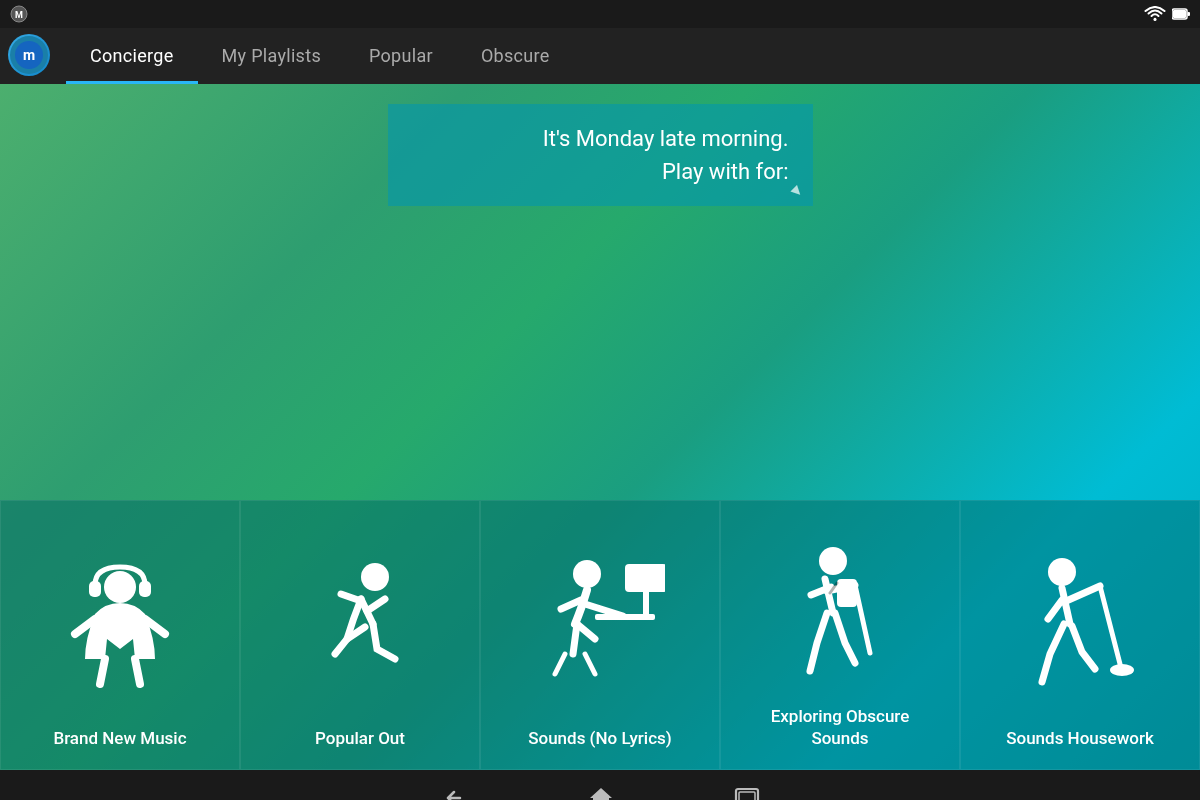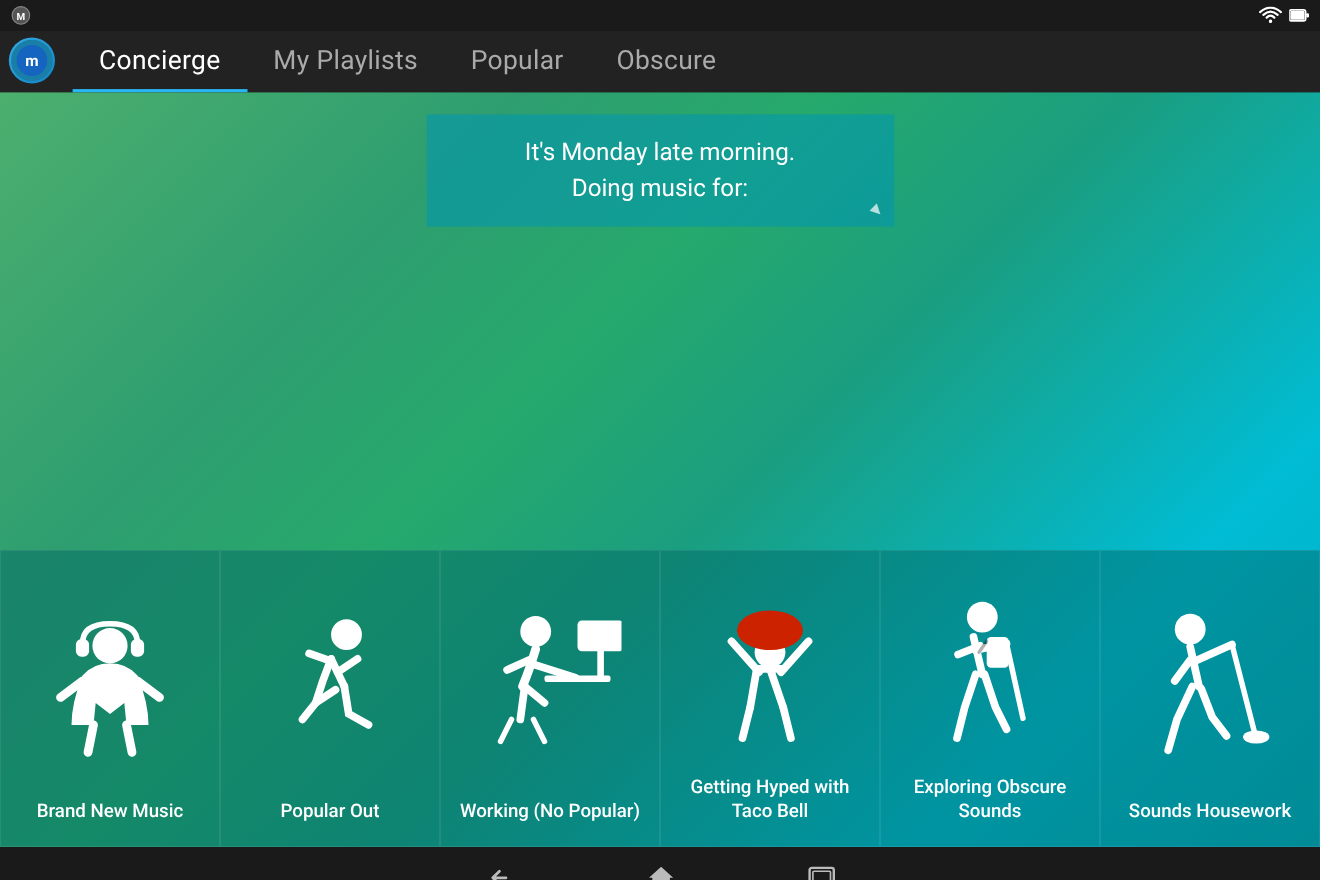--- a/index.html
+++ b/index.html
@@ -61,21 +61,21 @@
       align-items: stretch;
       height: 100%;
       gap: 0;
     }
 
     .nav-tab {
       display: flex;
       align-items: center;
       padding: 0 24px;
       color: #aaaaaa;
-      font-size: 24px;
+      font-size: 18px;
       font-weight: 400;
       cursor: pointer;
       position: relative;
       height: 100%;
       letter-spacing: 0.3px;
     }
 
     .nav-tab.active {
       color: #ffffff;
     }
@@ -100,21 +100,21 @@
       flex-direction: column;
     }
 
     
     #prompt-box {
       margin: 20px auto 0;
       width: 425px;
       background: rgba(0, 150, 180, 0.55);
       border-radius: 0;
       padding: 18px 24px;
-      text-align: center;
+      text-align: right;
       position: relative;
     }
 
     #prompt-box::after {
       content: '▶';
       position: absolute;
       right: 10px;
       bottom: 8px;
       color: rgba(255,255,255,0.7);
       font-size: 12px;
@@ -245,21 +245,21 @@
       <span>Obscure</span>
     </div>
   </div>
 </div>
 
 <div id="main-content">
 
   <div id="prompt-box">
     <div id="prompt-text">
       <span>It's Monday late morning.</span><br>
-      <span>Doing music for:</span>
+      <span>Play with for:</span>
     </div>
   </div>
 
   <div id="cards-area">
 
     <div class="category-card">
       <div class="card-icon">
         <svg width="110" height="130" viewBox="0 0 110 130" fill="white">
 
           <circle cx="55" cy="28" r="16"></circle>
@@ -320,47 +320,23 @@
           <rect x="60" y="60" width="60" height="6" rx="2" fill="white"></rect>
 
           <rect x="108" y="20" width="6" height="42" rx="2" fill="white"></rect>
 
           <rect x="90" y="10" width="42" height="28" rx="4" fill="white"></rect>
 
           <path d="M30 100 L20 120" stroke="white" stroke-width="5" stroke-linecap="round" fill="none"></path>
           <path d="M50 100 L60 120" stroke="white" stroke-width="5" stroke-linecap="round" fill="none"></path>
         </svg>
       </div>
-      <div class="card-label">Working (No Popular)</div>
-    </div>
-
-    <div class="category-card">
-      <div class="card-icon">
-        <svg width="120" height="140" viewBox="0 0 120 140" fill="white">
-
-          <circle cx="60" cy="50" r="14"></circle>
-
-          <ellipse cx="60" cy="30" rx="30" ry="18" fill="#cc2200"></ellipse>
-
-          <path d="M48 65 L42 100" stroke="white" stroke-width="7" stroke-linecap="round" fill="none"></path>
-          <path d="M60 65 L72 100" stroke="white" stroke-width="7" stroke-linecap="round" fill="none"></path>
-
-          <path d="M48 65 L72 65" stroke="white" stroke-width="7" stroke-linecap="round" fill="none"></path>
-
-          <path d="M50 68 L25 40" stroke="white" stroke-width="7" stroke-linecap="round" fill="none"></path>
-
-          <path d="M70 68 L95 40" stroke="white" stroke-width="7" stroke-linecap="round" fill="none"></path>
-
-          <path d="M42 100 L35 128" stroke="white" stroke-width="7" stroke-linecap="round" fill="none"></path>
-          <path d="M72 100 L79 128" stroke="white" stroke-width="7" stroke-linecap="round" fill="none"></path>
-        </svg>
-      </div>
-      <div class="card-label" style="white-space: pre-line; text-align: center;">Getting Hyped with
-Taco Bell</div>
-    </div>
+      <div class="card-label">Sounds (No Lyrics)</div>
+    </div>
+
 
     <div class="category-card">
       <div class="card-icon">
         <svg width="130" height="140" viewBox="0 0 130 140" fill="white">
 
           <circle cx="58" cy="18" r="14"></circle>
 
           <rect x="62" y="36" width="20" height="28" rx="4" fill="white"></rect>
 
           <path d="M50 36 L58 70" stroke="white" stroke-width="7" stroke-linecap="round" fill="none"></path>

